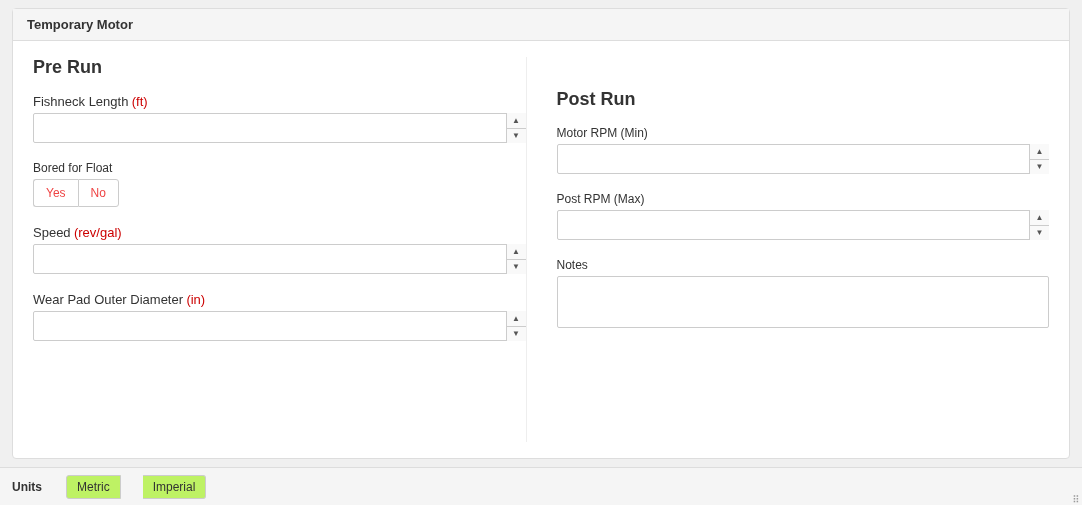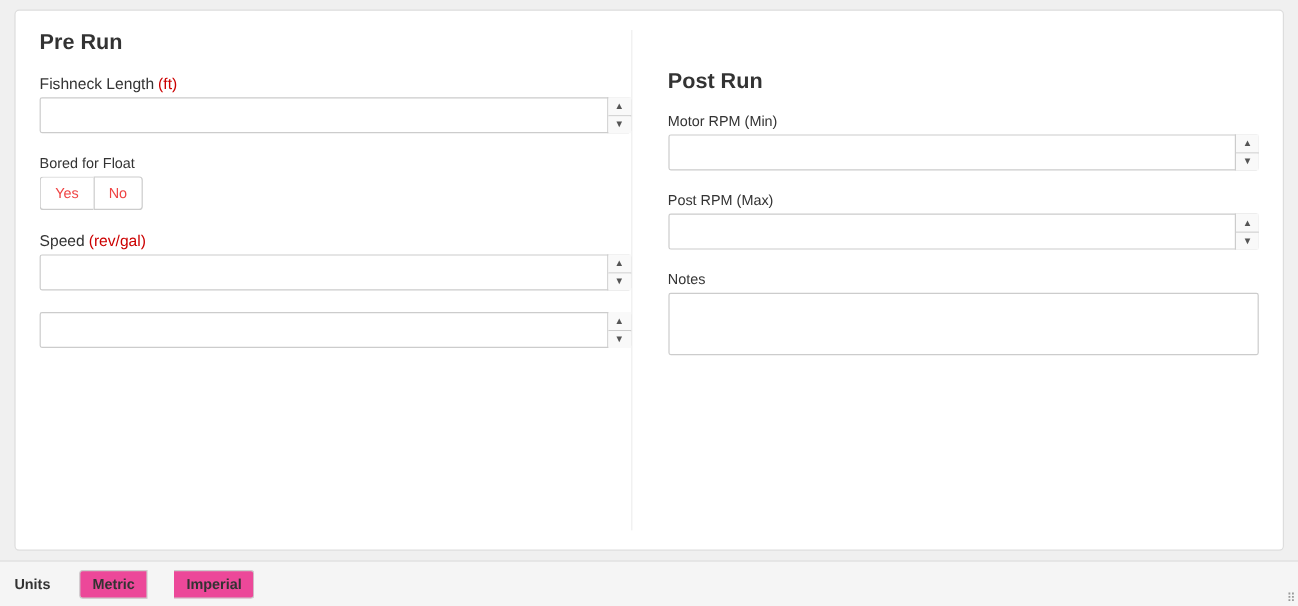--- a/index.html
+++ b/index.html
@@ -184,25 +184,24 @@
       font-size: 12px;
       font-weight: bold;
       color: #333;
       margin-right: 2px;
     }
 
     .tab-btn {
       padding: 3px 10px;
       height: 24px;
       border: 1px solid #ccc;
-      background: #ec4899;
+      background: #bef264;
       cursor: pointer;
       font-size: 12px;
       color: #333;
-      font-weight: bold;
     }
 
     .tab-btn:first-of-type {
       border-radius: 3px 0 0 3px;
     }
 
     .tab-btn:last-of-type {
       border-radius: 0 3px 3px 0;
       border-left: none;
     }
@@ -223,20 +222,23 @@
       display: flex;
       align-items: center;
       justify-content: center;
     }
   </style>
 </head>
 <body>
 
 <div class="main-container">
   <div class="card">
+    <div class="card-header">
+      <span>Temporary Motor</span>
+    </div>
     <div class="card-body">
 
       <div class="left-panel">
         <div class="section-title">Pre Run</div>
 
         <div class="field-group">
           <label class="field-label">
             <span>Fishneck Length</span>
             <span class="unit">(ft)</span>
           </label>
@@ -265,20 +267,24 @@
           <div class="number-input-wrapper">
             <input type="number" class="number-input" value="" style="">
             <div class="spin-buttons">
               <button class="spin-btn">▲</button>
               <button class="spin-btn">▼</button>
             </div>
           </div>
         </div>
 
         <div class="field-group">
+          <label class="field-label">
+            <span>Wear Pad Outer Diameter</span>
+            <span class="unit">(in)</span>
+          </label>
           <div class="number-input-wrapper">
             <input type="number" class="number-input" value="" style="">
             <div class="spin-buttons">
               <button class="spin-btn">▲</button>
               <button class="spin-btn">▼</button>
             </div>
           </div>
         </div>
       </div>
 

